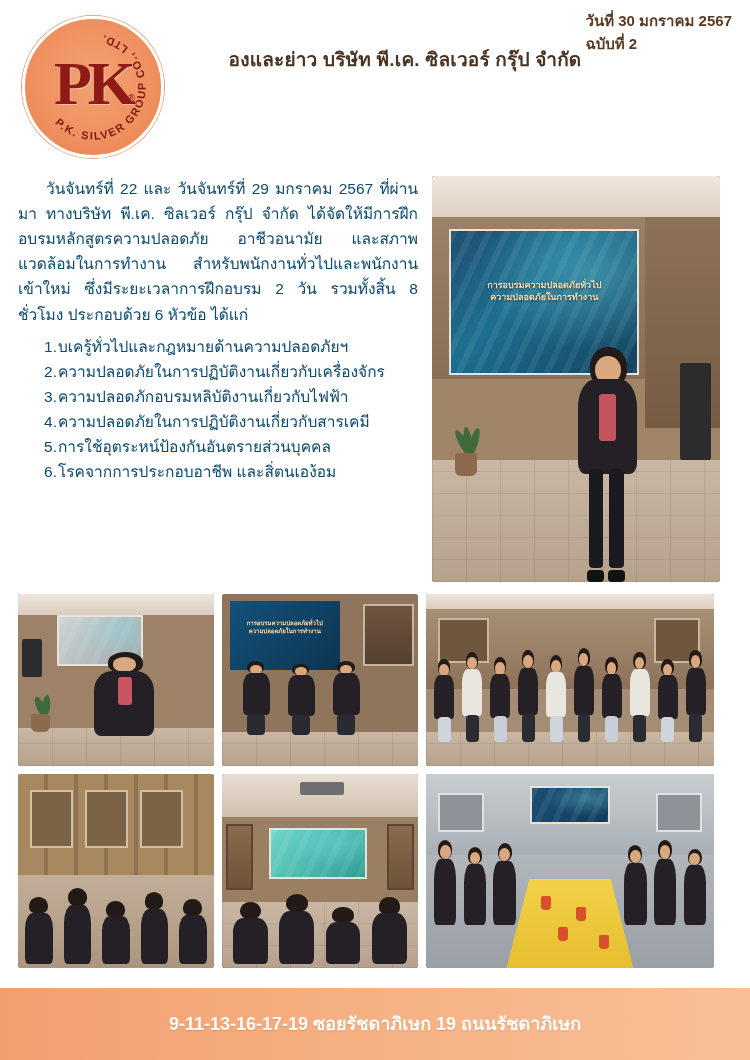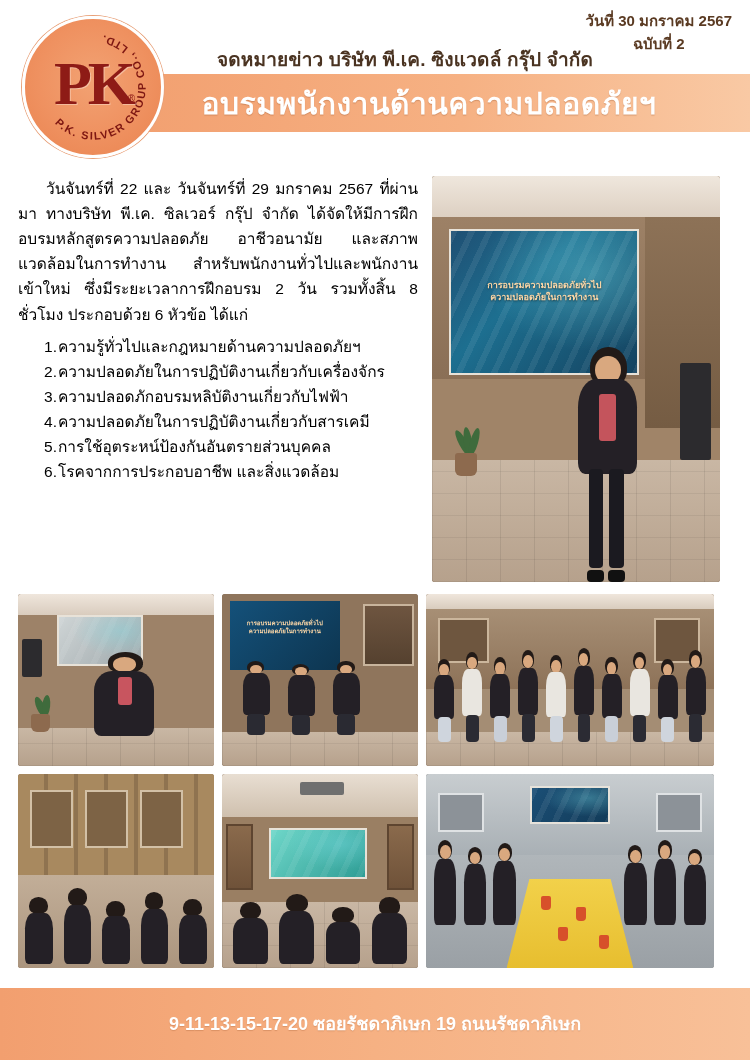--- a/index.html
+++ b/index.html
@@ -17,21 +17,21 @@
 
   
   .header {
     position: relative;
     height: 168px;
     background: #ffffff;
   }
   .date-block {
     position: absolute;
     top: 10px; right: 18px;
-    text-align: center;
+    text-align: left;
     color: #5a3a22;
     font-size: 15px;
     line-height: 1.5;
     font-weight: bold;
   }
   .masthead-title {
     position: absolute;
     top: 44px; left: 0; right: 0;
     text-align: center;
     font-size: 19px;
@@ -101,21 +101,21 @@
 
   
   .content {
     position: relative;
     padding: 8px 18px 0 18px;
     display: flex;
     gap: 14px;
   }
   .article {
     width: 400px;
-    color: #000000;
+    color: #0c4a6e;
     font-size: 15.5px;
     line-height: 1.62;
   }
   .article p.intro { text-indent: 28px; text-align: justify; }
   .article ol {
     margin: 7px 0 7px 26px;
     padding: 0;
   }
   .article ol li {
     list-style: none;
@@ -230,25 +230,22 @@
 
 <div class="page">
 
   <div class="header">
 
     <div class="date-block">
       <div>วันที่ 30 มกราคม 2567</div>
       <div>ฉบับที่ 2</div>
     </div>
 
-    <div class="masthead-title">จดหมายข่าว บริษัท พี.เค. ซิงแวดล์ กรุ๊ป จำกัด</div>
-
-    <div class="banner">
-      <div class="banner-text">อบรมพนักงานด้านความปลอดภัยฯ</div>
-    </div>
+    <div class="masthead-title">องและย่าว บริษัท พี.เค. ซิลเวอร์ กรุ๊ป จำกัด</div>
+
 
     <div class="logo">
       <div class="logo-ring-text">
         <svg viewBox="0 0 142 142">
           <defs>
             <path id="ringpath" d="M 16,71 A 55,55 0 1 0 126,71 A 55,55 0 1 0 16,71"></path>
           </defs>
           <text>
             <textPath href="#ringpath" startOffset="12%">P.K. SILVER GROUP CO., LTD.</textPath>
           </text>
@@ -259,26 +256,26 @@
       </div>
       <span class="logo-reg">®</span>
     </div>
   </div>
 
   <div class="content">
 
     <div class="article">
       <p class="intro">วันจันทร์ที่ 22 และ วันจันทร์ที่ 29 มกราคม 2567 ที่ผ่านมา ทางบริษัท พี.เค. ซิลเวอร์ กรุ๊ป จำกัด ได้จัดให้มีการฝึกอบรมหลักสูตรความปลอดภัย อาชีวอนามัย และสภาพแวดล้อมในการทำงาน สำหรับพนักงานทั่วไปและพนักงานเข้าใหม่ ซึ่งมีระยะเวลาการฝึกอบรม 2 วัน รวมทั้งสิ้น 8 ชั่วโมง ประกอบด้วย 6 หัวข้อ ได้แก่</p>
       <ol>
-        <li>ความรู้ทั่วไปและกฎหมายด้านความปลอดภัยฯ</li>
+        <li>บเครู้ทั่วไปและกฎหมายด้านความปลอดภัยฯ</li>
         <li>ความปลอดภัยในการปฏิบัติงานเกี่ยวกับเครื่องจักร</li>
         <li>ความปลอดภักอบรมหลิบัติงานเกี่ยวกับไฟฟ้า</li>
         <li>ความปลอดภัยในการปฏิบัติงานเกี่ยวกับสารเคมี</li>
         <li>การใช้อุตระหน์ป้องกันอันตรายส่วนบุคคล</li>
-        <li>โรคจากการประกอบอาชีพ และสิ่งแวดล้อม</li>
+        <li>โรคจากการประกอบอาชีพ และสิ่ตนเอง้อม</li>
       </ol>
     </div>
 
     <div class="hero">
       <div class="scene">
         <div class="wall-wood" style="background-color:#a08468"></div>
         <div class="ceiling" style="height:10%;background:linear-gradient(180deg,#efe7dd,#ddd0c2)"></div>
 
         <div style="position:absolute;left:0;right:0;top:10%;height:40%;background:linear-gradient(180deg,#9d8166,#8a6f56)"></div>
         <div class="screen" style="left:6%;top:13%;width:66%;height:36%;">
@@ -550,16 +547,16 @@
         <div class="tablecloth" style="left:28%;bottom:0;width:44%;height:46%;clip-path:polygon(18% 0,82% 0,100% 100%,0 100%)"></div>
         <div class="glass" style="left:40%;bottom:30%"></div>
         <div class="glass" style="left:52%;bottom:24%"></div>
         <div class="glass" style="left:46%;bottom:14%"></div>
         <div class="glass" style="left:60%;bottom:10%"></div>
       </div>
     </div>
   </div>
 
   <div class="footer">
-    <div>9-11-13-15-17-20 ซอยรัชดาภิเษก 19 ถนนรัชดาภิเษก</div>
+    <div>9-11-13-16-17-19 ซอยรัชดาภิเษก 19 ถนนรัชดาภิเษก</div>
   </div>
 
 </div>
 
 </body></html>

